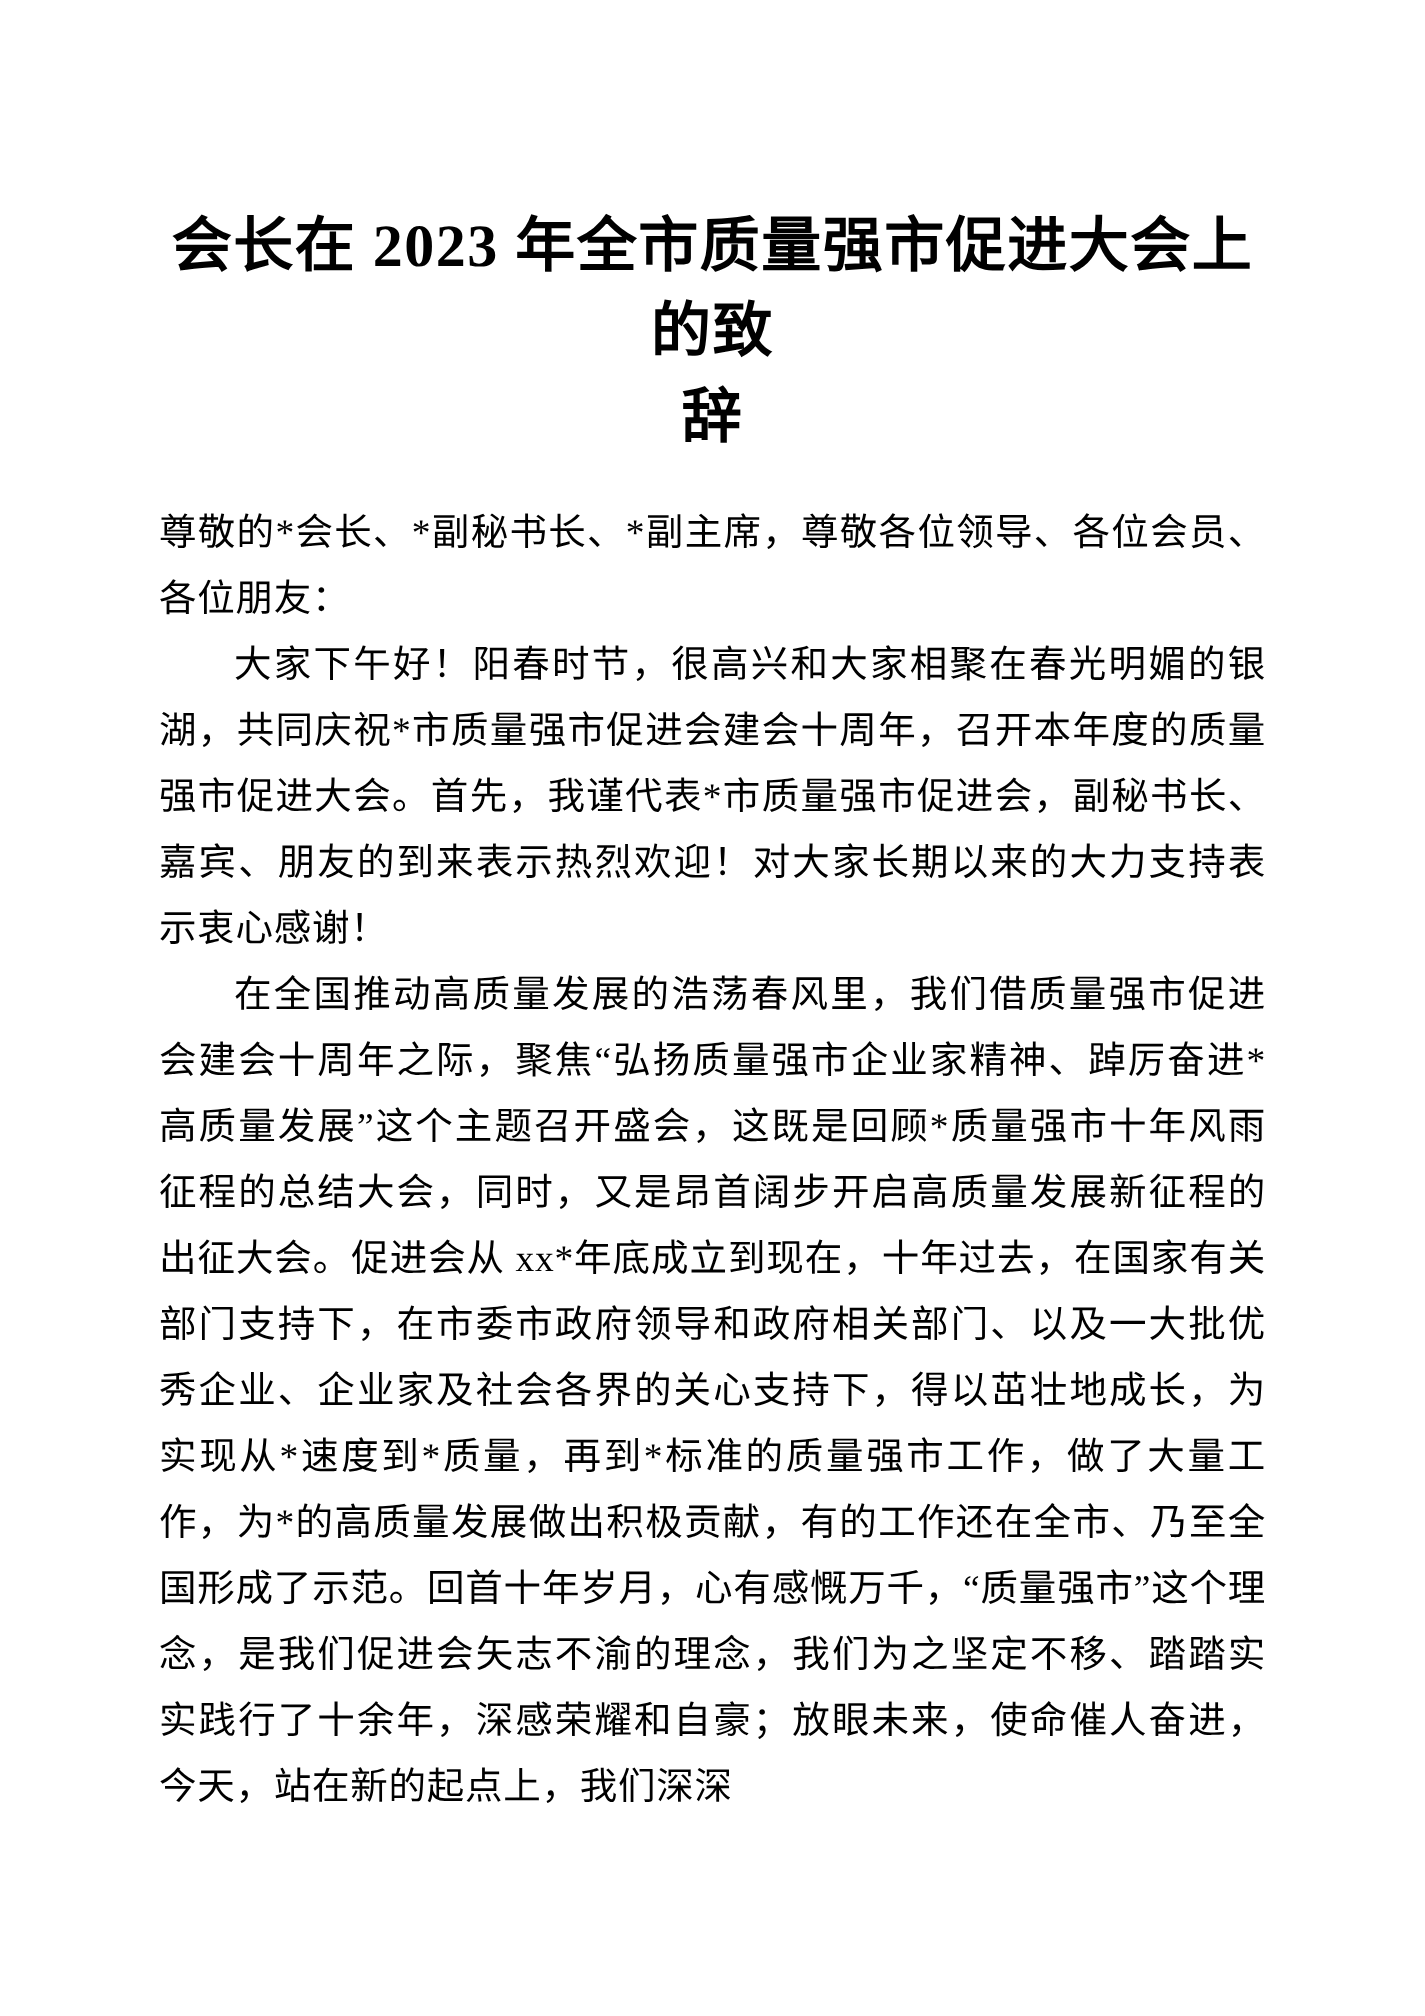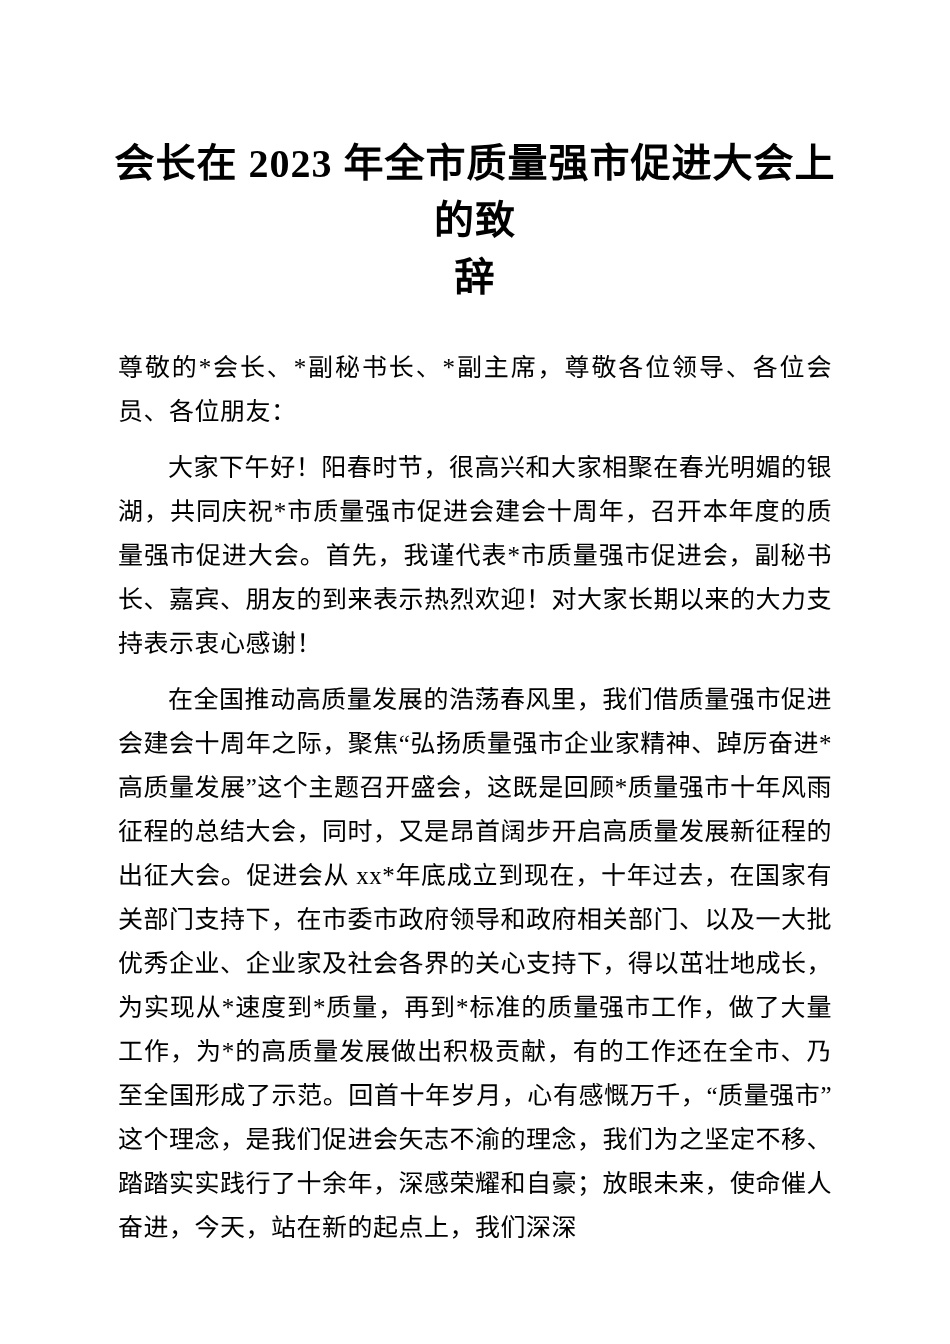--- a/index.html
+++ b/index.html
@@ -12,32 +12,32 @@
     width: 950px;
     height: 1344px;
     box-sizing: border-box;
     background: #ffffff;
     color: #000000;
     padding: 135px 106px 0 106px;
     overflow: hidden;
     font-family: "Liberation Serif", "DejaVu Serif", serif;
   }
   .doc-title {
-    margin: 0 0 40px 0;
+    margin: 0 0 28px 0;
     font-size: 40px;
     line-height: 57px;
     font-weight: 700;
     text-align: center;
     letter-spacing: 1px;
   }
   .doc-title .tline {
     display: block;
   }
   .body-para {
-    margin: 12px;
+    margin: 0;
     font-size: 25px;
     line-height: 44px;
     text-align: justify;
     font-weight: 400;
     letter-spacing: 0.5px;
   }
   .body-para.indent {
     text-indent: 2em;
   }
 </style>

